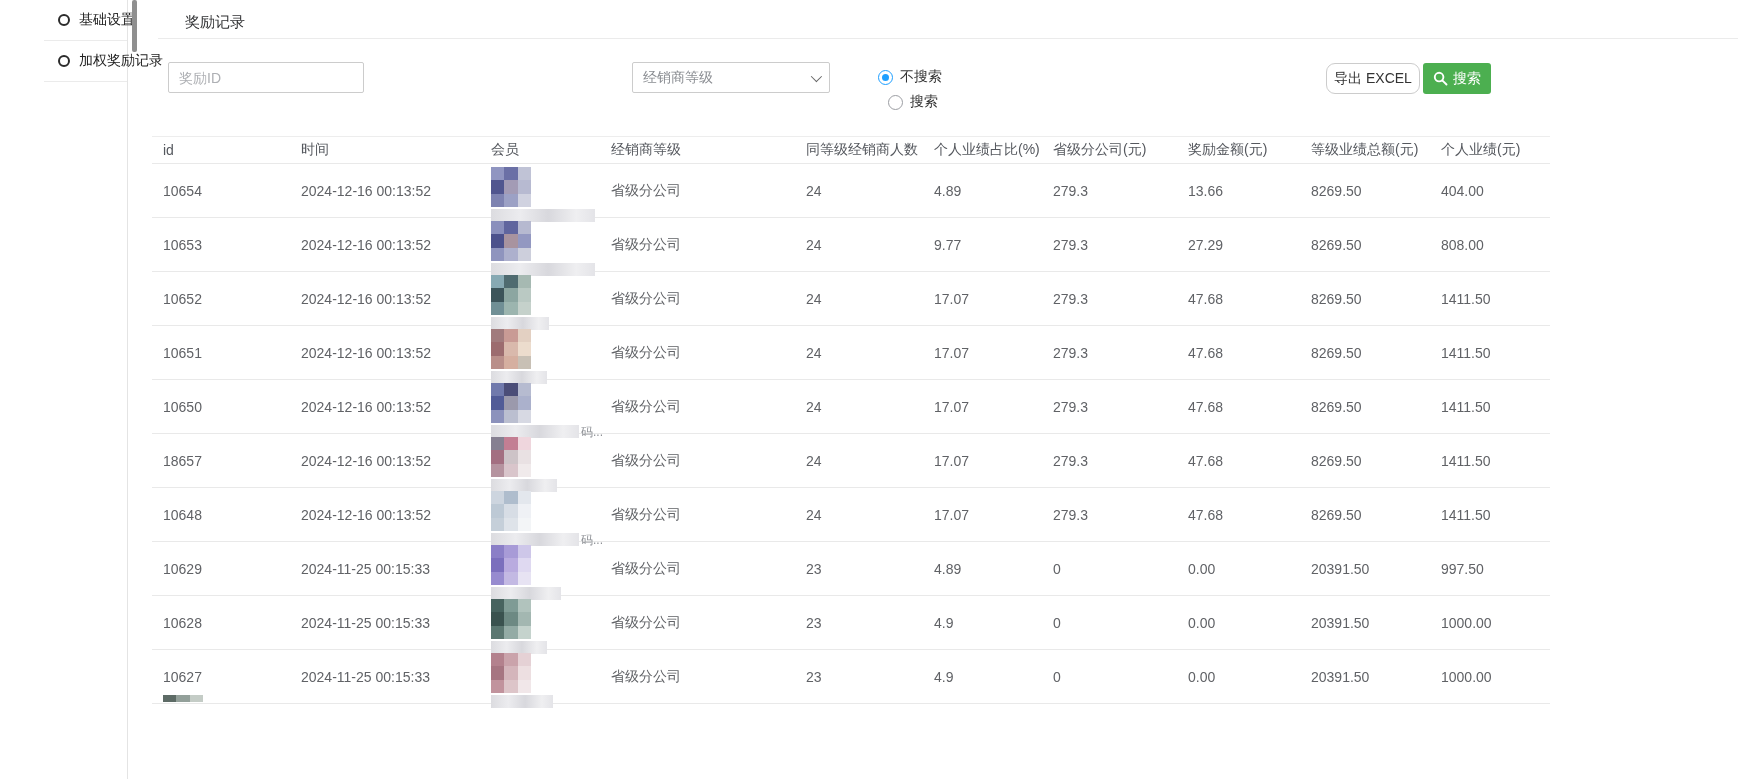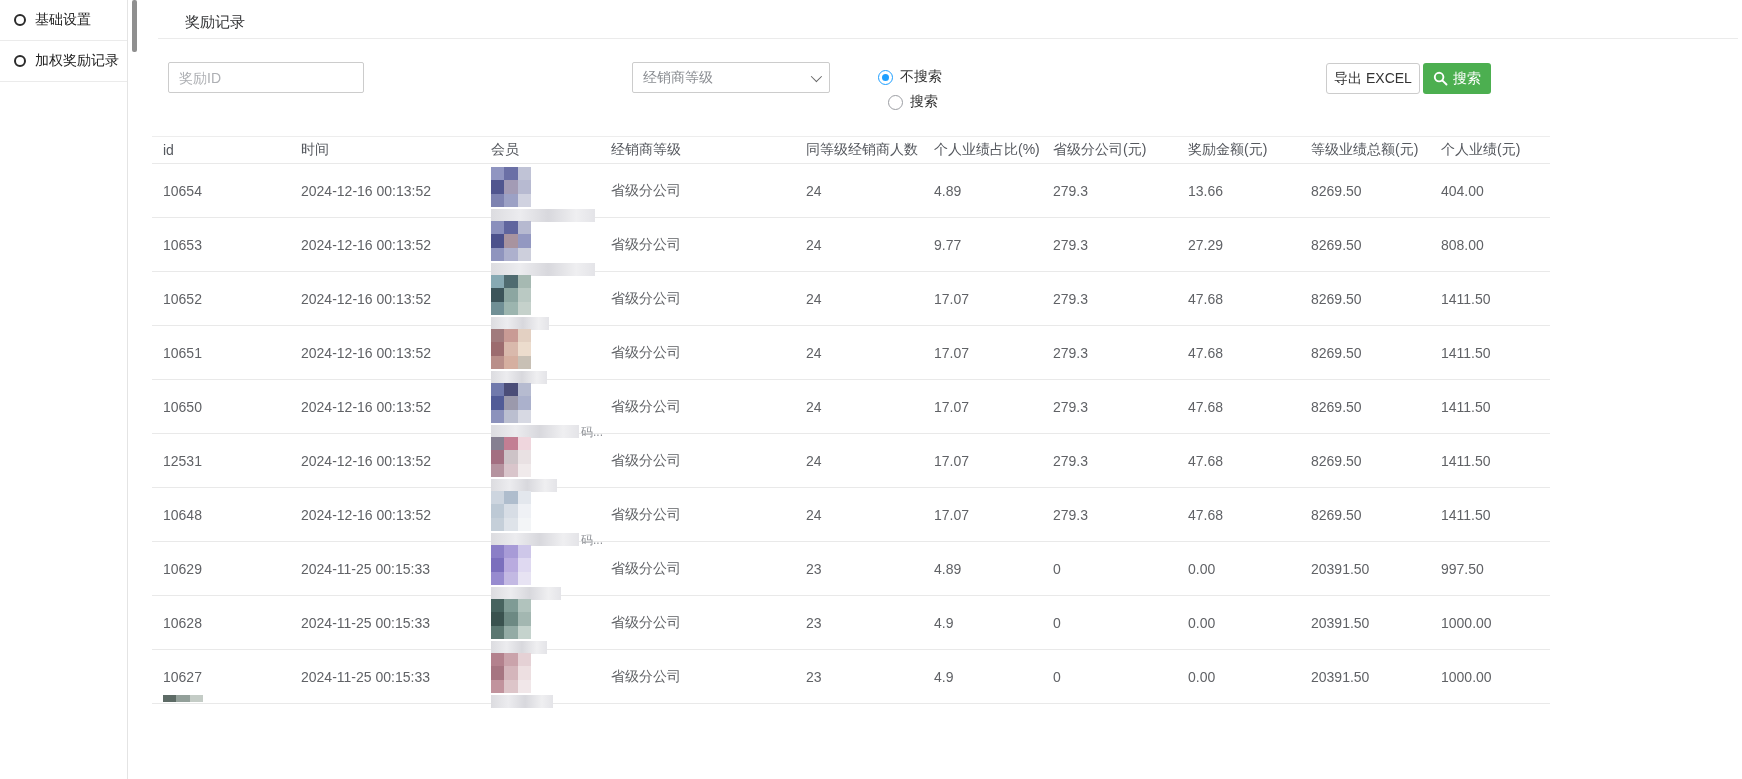--- a/index.html
+++ b/index.html
@@ -1,20 +1,20 @@
 <!DOCTYPE html>
 <html><head>
 <meta charset="utf-8">
 <style>
   * { margin:0; padding:0; box-sizing:border-box; }
   html,body { width:1742px; height:779px; overflow:hidden; background:#fff;
               font-family:"Liberation Sans","DejaVu Sans",sans-serif; }
   
   .sidebar { position:absolute; left:0; top:0; width:128px; height:779px;
-             background:#fff; border-right:1px solid #e4e4e4; }
+             background:#fff; border-right:1px solid #e4e4e4;padding-left:44px; }
   .side-item { height:41px; display:flex; align-items:center; padding:0 14px;
                border-bottom:1px solid #ebebeb; cursor:pointer; }
   .side-item .ring { width:12px; height:12px; border:2px solid #2b2b2b; border-radius:50%;
                      margin-right:9px; flex:0 0 auto; }
   .side-item span.lbl { font-size:14px; color:#222; white-space:nowrap; }
   .scroll-thumb { position:absolute; left:132px; top:0; width:5px; height:52px;
                   background:#8f8f8f; border-radius:2px; }
   
   .main { position:absolute; left:152px; top:0; width:1590px; height:779px; }
   .page-title { position:absolute; left:33px; top:13px; font-size:15px; color:#303133; }
@@ -39,21 +39,21 @@
   .radio.on { border:1px solid #1E9FFF; }
   .radio.on::after { content:""; position:absolute; left:3px; top:3px; width:7px; height:7px;
                      border-radius:50%; background:#1E9FFF; }
   .radio.off { border:1px solid #9c9ea3; }
   .radio-row .lbl { font-size:14px; color:#333; }
   .date-btn { position:absolute; left:826px; top:62px; width:254px; height:32px;
               background:#2BC1D5; color:#fff; border:none; border-radius:3px;
               font-size:14px; font-weight:bold; display:flex; align-items:center;
               justify-content:center; gap:7px; cursor:pointer; font-family:inherit; }
   .export-btn { position:absolute; left:1174px; top:63px; width:94px; height:31px;
-                background:#fff; border:1px solid #ccc; border-radius:3px;
+                background:#fff; border:1px solid #ccc; border-radius:9px;
                 font-size:14px; color:#333; cursor:pointer; font-family:inherit; }
   .search-btn { position:absolute; left:1271px; top:63px; width:68px; height:31px;
                 background:#4CAF50; border:none; border-radius:3px; color:#fff;
                 font-size:14px; display:flex; align-items:center; justify-content:center;
                 gap:5px; cursor:pointer; font-family:inherit; }
   
   .tbl { position:absolute; left:0; top:136px; width:1398px; border-collapse:collapse;
          table-layout:fixed; border-top:1px solid #ededed; }
   .tbl th { height:27px; font-size:14px; font-weight:normal; color:#55585e;
             text-align:left; padding:0 0 0 11px; border-bottom:1px solid #e9e9e9;
@@ -268,21 +268,21 @@
     </td>
     <td class="c3">省级分公司</td>
     <td class="c4">24</td>
     <td class="c5">17.07</td>
     <td class="c6">279.3</td>
     <td class="c7">47.68</td>
     <td class="c8">8269.50</td>
     <td class="c9">1411.50</td>
   </tr>
         <tr>
-    <td class="c0">12531</td>
+    <td class="c0">18657</td>
     <td class="c1">2024-12-16 00:13:52</td>
     <td class="c2">
       <div class="member-wrap">
         <div class="avatar">
                 <div style="background: rgb(134, 128, 145);"></div>
                 <div style="background: rgb(195, 126, 147);"></div>
                 <div style="background: rgb(239, 214, 221);"></div>
                 <div style="background: rgb(163, 111, 129);"></div>
                 <div style="background: rgb(205, 195, 199);"></div>
                 <div style="background: rgb(233, 225, 227);"></div>

